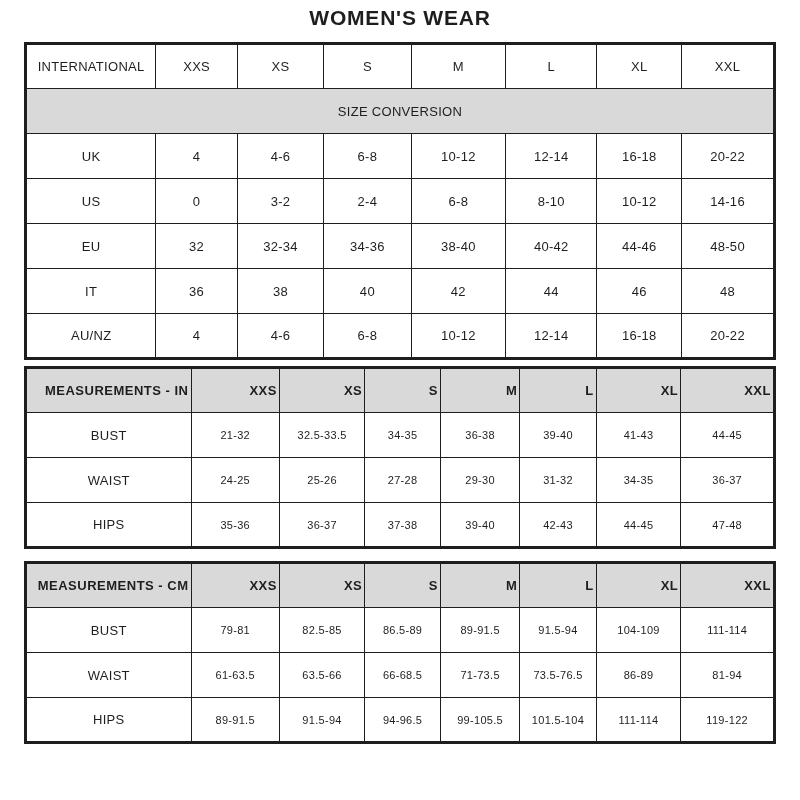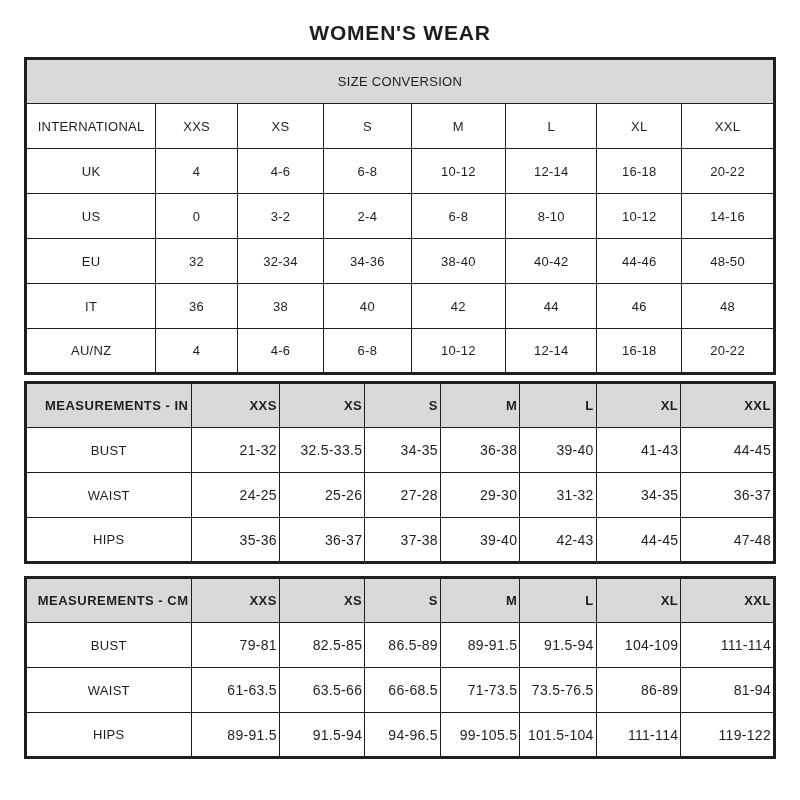--- a/index.html
+++ b/index.html
@@ -1,21 +1,21 @@
 <!DOCTYPE html>
 <html><head>
 <meta charset="utf-8">
 <style>
   * { box-sizing: border-box; margin: 0; padding: 0; }
   html, body { width: 800px; height: 800px; background: #ffffff; }
   body {
     font-family: "Liberation Sans", sans-serif;
     color: #1e1e1e;
   }
-  .page { width: 800px; height: 720px; padding-top: 21px; }
+  .page { width: 800px; height: 720px; padding-top: 6px; }
   .page-title {
     text-align: center;
     font-size: 21px;
     font-weight: 700;
     letter-spacing: 0.8px;
     color: #1e1e1e;
     margin-bottom: 12px;
   }
   table.chart-table {
     width: 752px;
@@ -44,21 +44,21 @@
     letter-spacing: 0.6px;
     height: 43px;
   }
   th.header-cell { font-weight: 500; }
   th.header-cell.gray {
     background: #d9d9d9;
     font-weight: 700;
     letter-spacing: 0.5px;
     text-align: right;
   }
-  td.value-cell.small { font-size: 14px; text-align: right; }
+  td.value-cell.small { font-size: 11px; }
 </style>
 </head>
 <body>
 
 <div class="page">
 
   <h1 class="page-title">WOMEN'S WEAR</h1>
 
   <table class="chart-table t1">
     <colgroup>
@@ -66,31 +66,31 @@
         <col style="width:10.9%">
         <col style="width:11.5%">
         <col style="width:11.7%">
       <col style="width:12.6%">
         <col style="width:12.2%">
         <col style="width:11.3%">
         <col style="width:12.4%">
     </colgroup>
     <tbody>
         <tr>
-          <td class="banner-cell" colspan="8">SIZE CONVERSION</td>
-        </tr>
-        <tr>
           <th class="header-cell">INTERNATIONAL</th>
           <th class="header-cell">XXS</th>
           <th class="header-cell">XS</th>
           <th class="header-cell">S</th>
           <th class="header-cell">M</th>
           <th class="header-cell">L</th>
           <th class="header-cell">XL</th>
           <th class="header-cell">XXL</th>
+        </tr>
+        <tr>
+          <td class="banner-cell" colspan="8">SIZE CONVERSION</td>
         </tr>
         <tr>
           <td class="label-cell">UK</td>
           <td class="value-cell">4</td>
           <td class="value-cell">4-6</td>
           <td class="value-cell">6-8</td>
           <td class="value-cell">10-12</td>
           <td class="value-cell">12-14</td>
           <td class="value-cell">16-18</td>
           <td class="value-cell">20-22</td>

